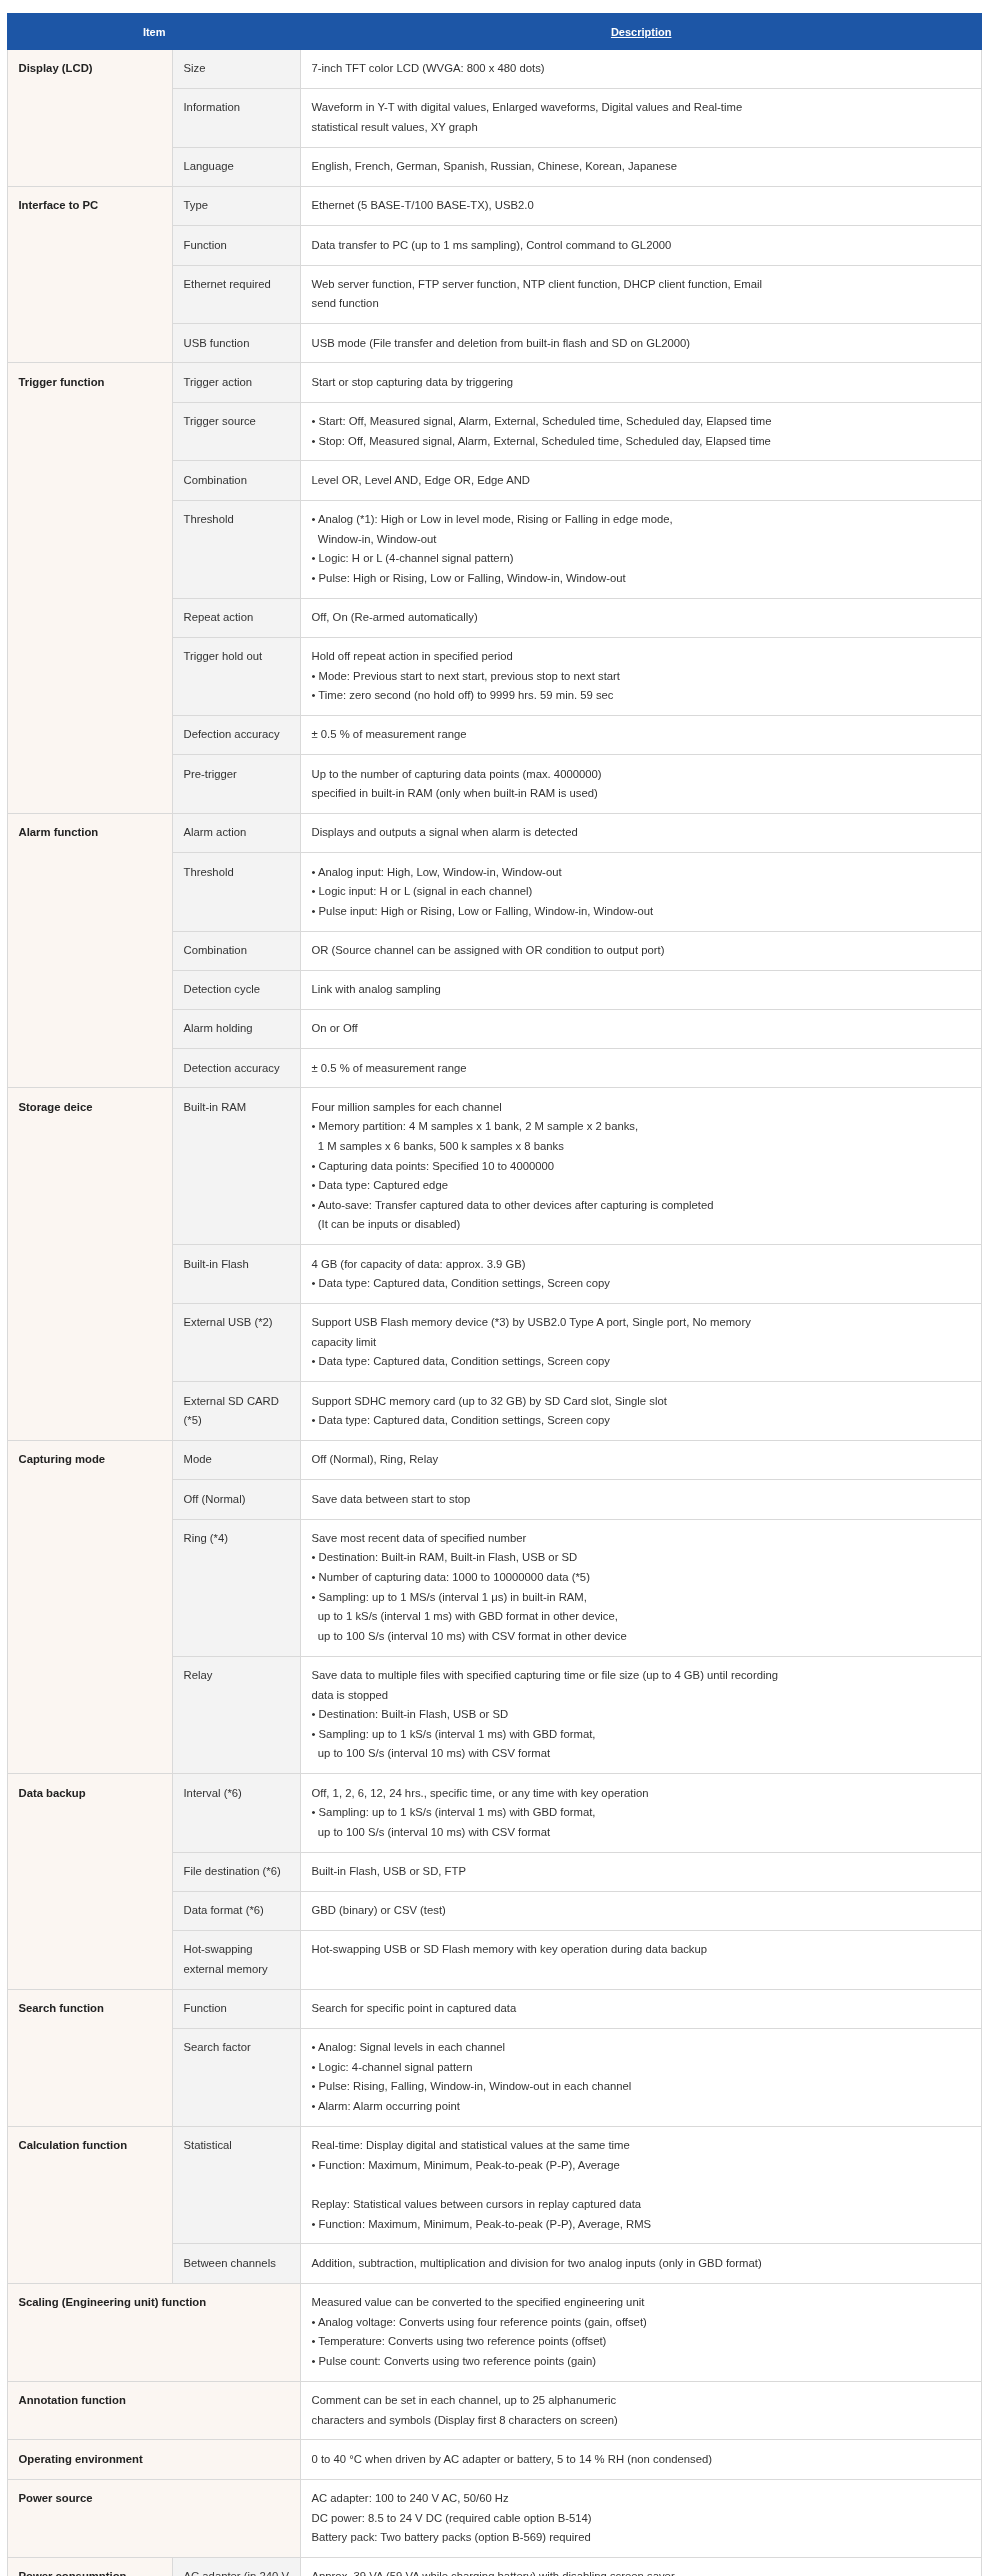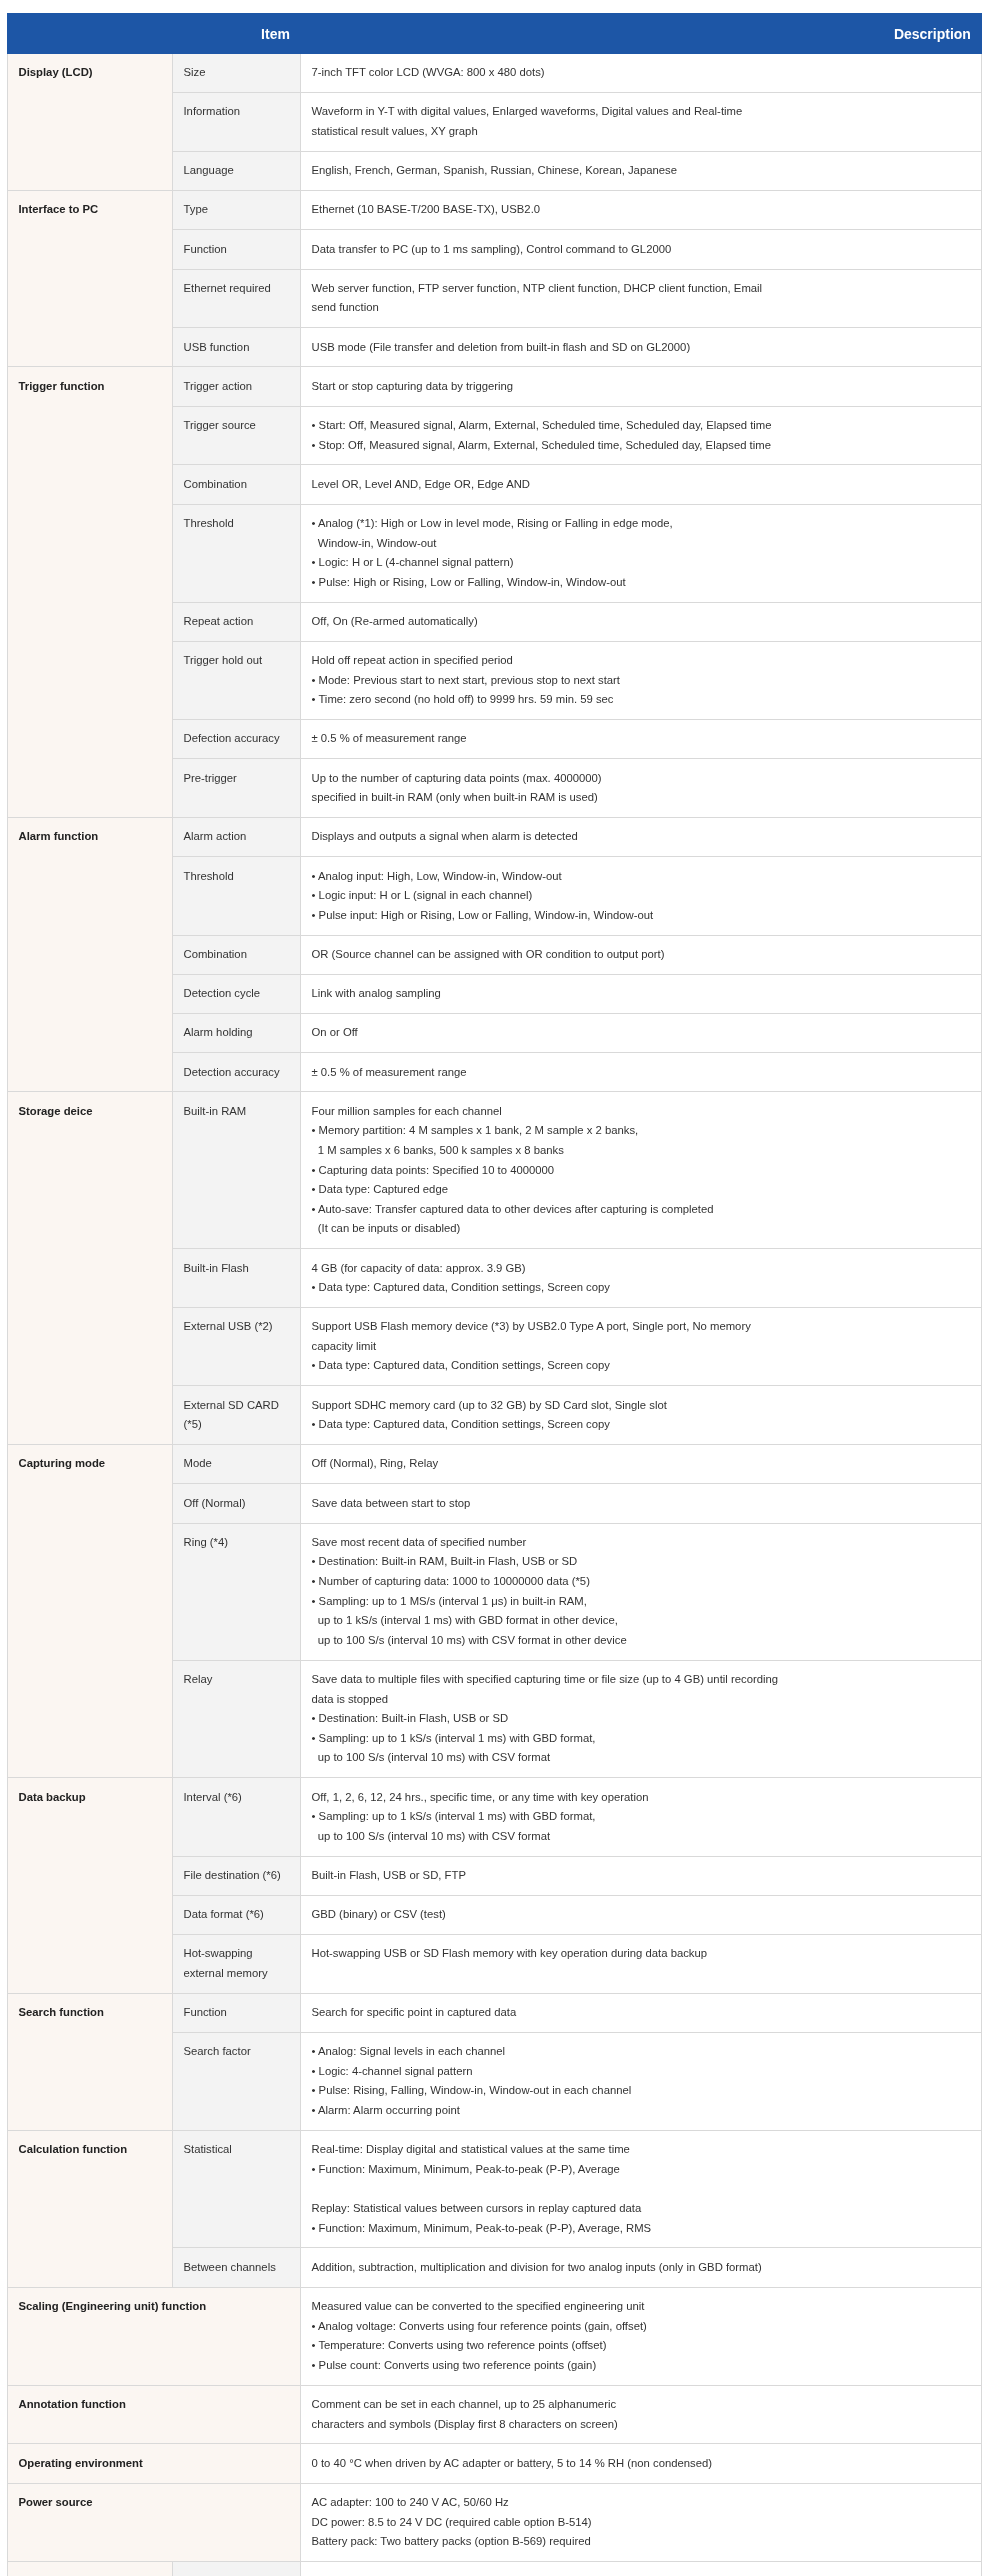--- a/index.html
+++ b/index.html
@@ -29,27 +29,27 @@
     width: 975px;
     border-collapse: collapse;
     table-layout: fixed;
   }
   col.c-cat { width: 165px; }
   col.c-sub { width: 128px; }
 
   thead th {
     background: var(--header-bg);
     color: var(--header-text);
-    font-size: 14px;
+    font-size: 11px;
     font-weight: bold;
-    text-align: right;
+    text-align: center;
     padding: 11.3px 10.3px;
     border: 0.5px solid var(--header-bg);
   }
-  thead th.th-desc { border-left: 0.5px solid rgba(255,255,255,0.35); }
+  thead th.th-desc { border-left: 0.5px solid rgba(255,255,255,0.35); text-decoration: underline; }
 
   td {
     border: 0.5px solid var(--border);
     vertical-align: top;
     padding: 9.3px 10.3px;
     font-size: 11.3px;
     line-height: 19.6px;
     background: var(--row-bg);
   }
   td.cat {
@@ -99,21 +99,21 @@
           <td class="desc">
             <div class="line">English, French, German, Spanish, Russian, Chinese, Korean, Japanese</div>
           </td>
         </tr>
         <tr>
           <td class="cat" rowspan="4">
             <div class="cat-text">Interface to PC</div>
           </td>
           <td class="sub">Type</td>
           <td class="desc">
-            <div class="line">Ethernet (10 BASE-T/200 BASE-TX), USB2.0</div>
+            <div class="line">Ethernet (5 BASE-T/100 BASE-TX), USB2.0</div>
           </td>
         </tr>
         <tr>
           <td class="sub">Function</td>
           <td class="desc">
             <div class="line">Data transfer to PC (up to 1 ms sampling), Control command to GL2000</div>
           </td>
         </tr>
         <tr>
           <td class="sub">Ethernet required</td>

